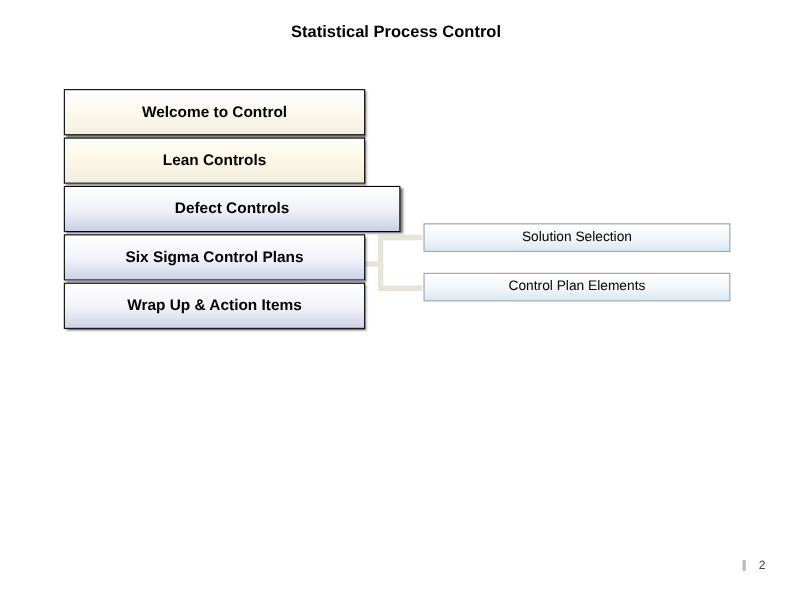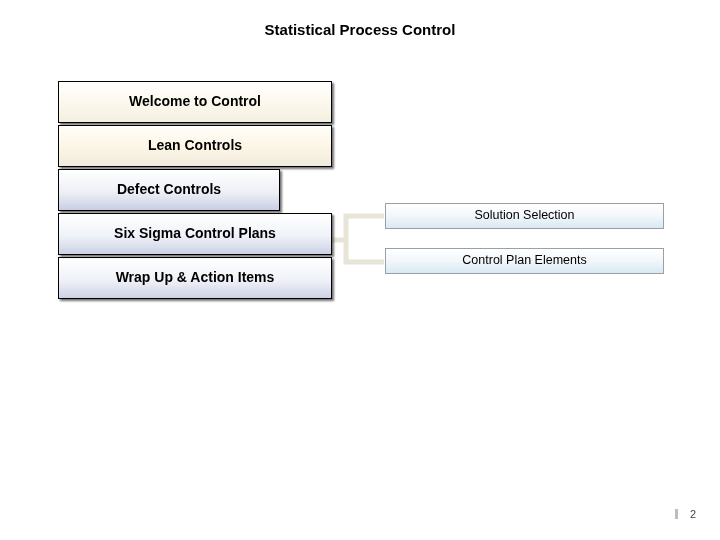--- a/index.html
+++ b/index.html
@@ -52,21 +52,21 @@
 
   .lbox-1 {
     left: 58px; top: 81px; width: 274px; height: 42px;
     background: linear-gradient(to bottom, #ffffff 0%, #fdf9ef 45%, #f3efe0 100%);
   }
   .lbox-2 {
     left: 58px; top: 125px; width: 274px; height: 42px;
     background: linear-gradient(to bottom, #fffef9 0%, #fdf6e6 50%, #f0ecdd 100%);
   }
   .lbox-3 {
-    left: 58px; top: 169px; width: 222px; height: 42px;
+    left: 58px; top: 169px; width: 306px; height: 42px;
     background: linear-gradient(to bottom, #ffffff 0%, #eef0f7 55%, #c9cee4 100%);
   }
   .lbox-4 {
     left: 58px; top: 213px; width: 274px; height: 42px;
     background: linear-gradient(to bottom, #ffffff 0%, #eff2f9 55%, #ccd2e6 100%);
   }
   .lbox-5 {
     left: 58px; top: 257px; width: 274px; height: 42px;
     background: linear-gradient(to bottom, #ffffff 0%, #f0f2f8 55%, #cdd2e5 100%);
   }

